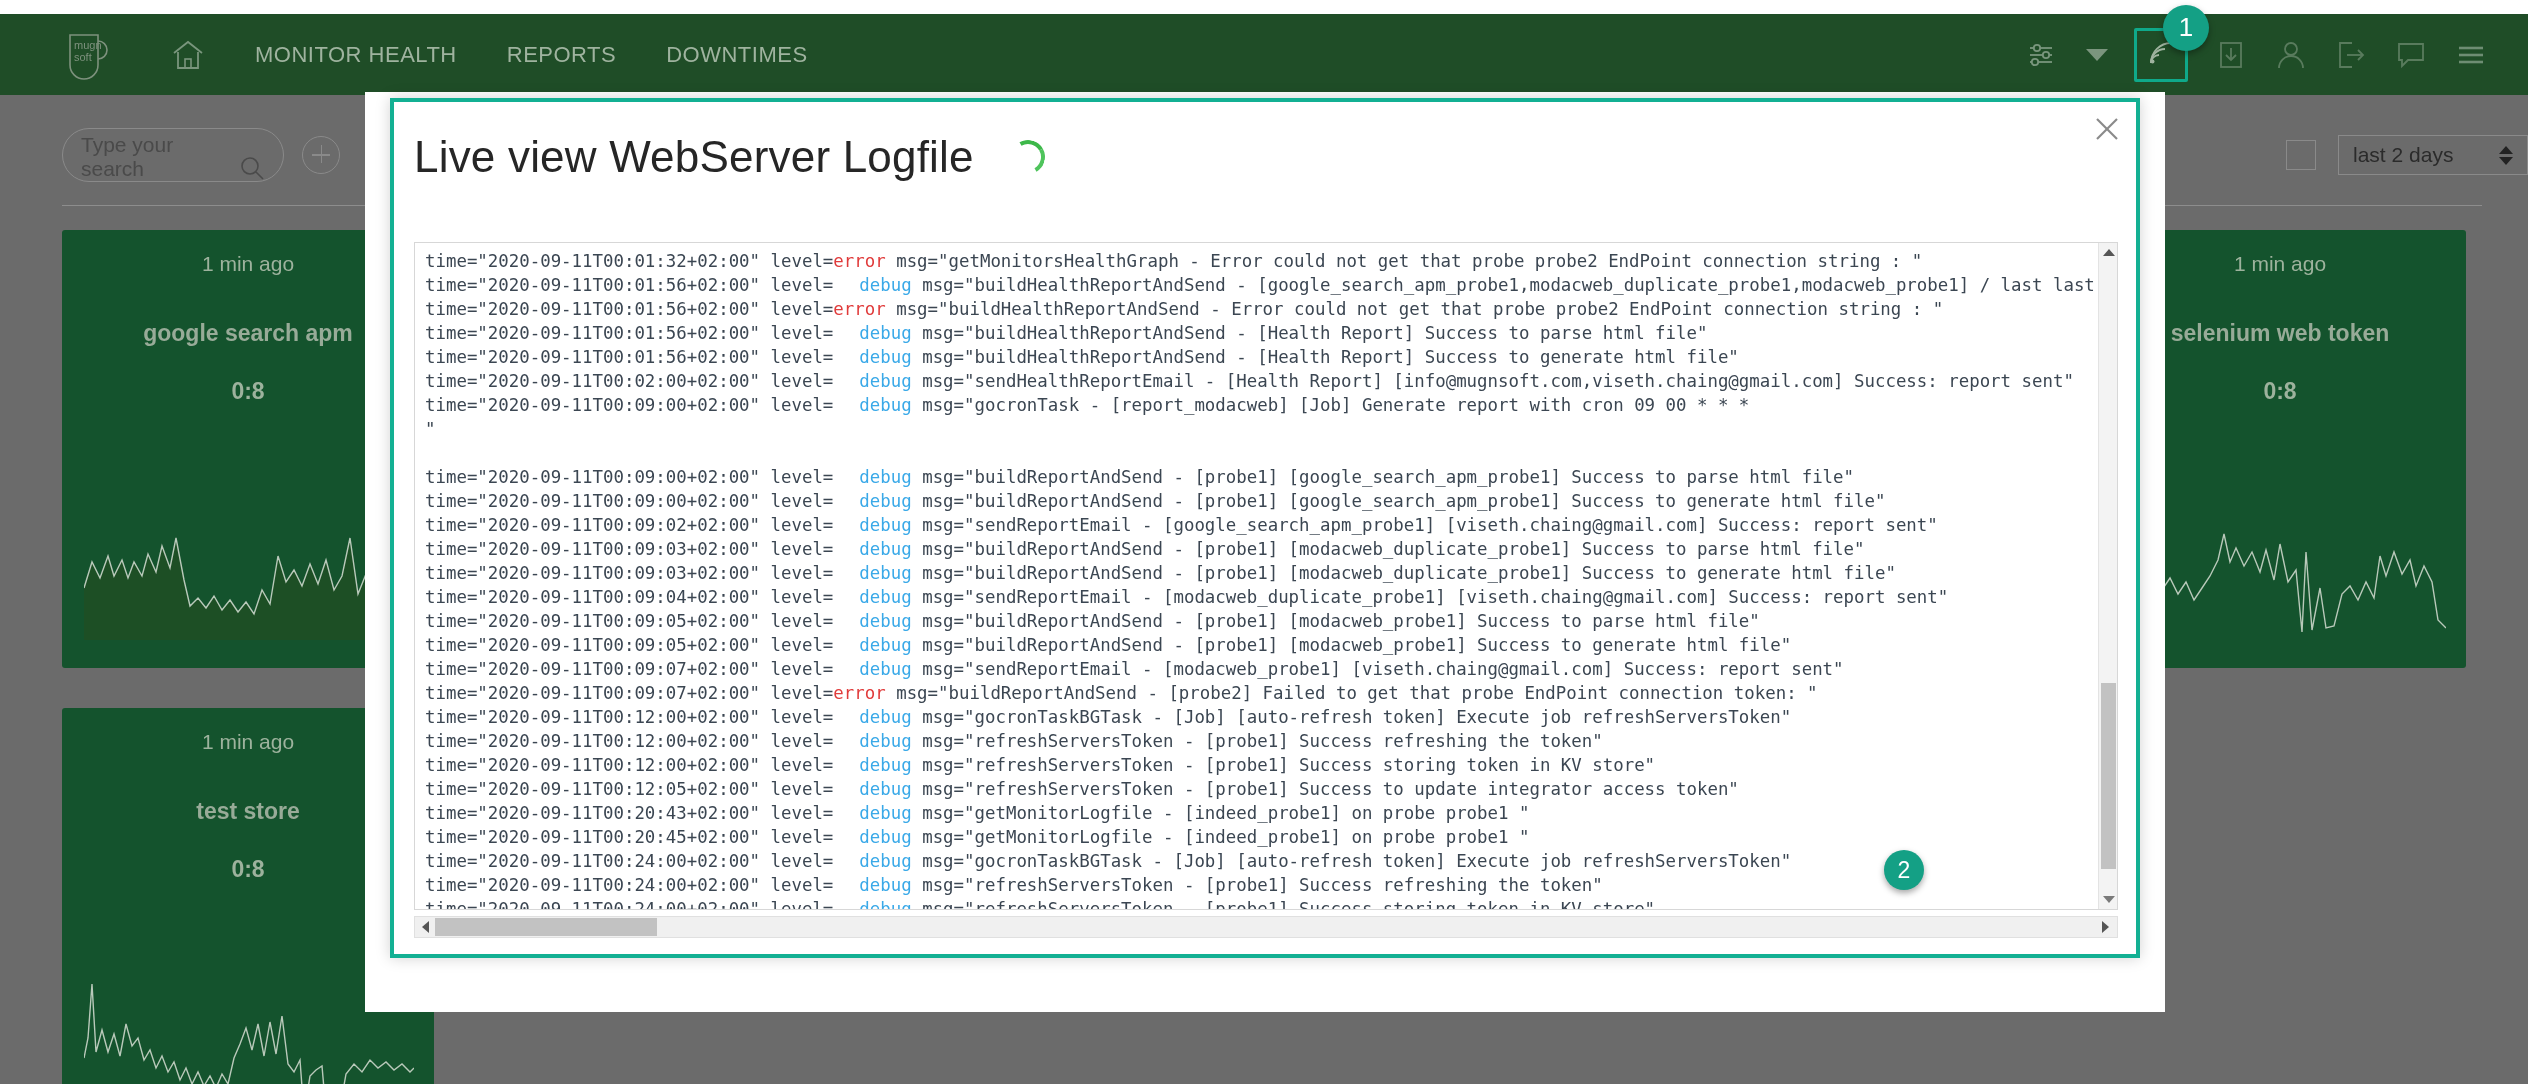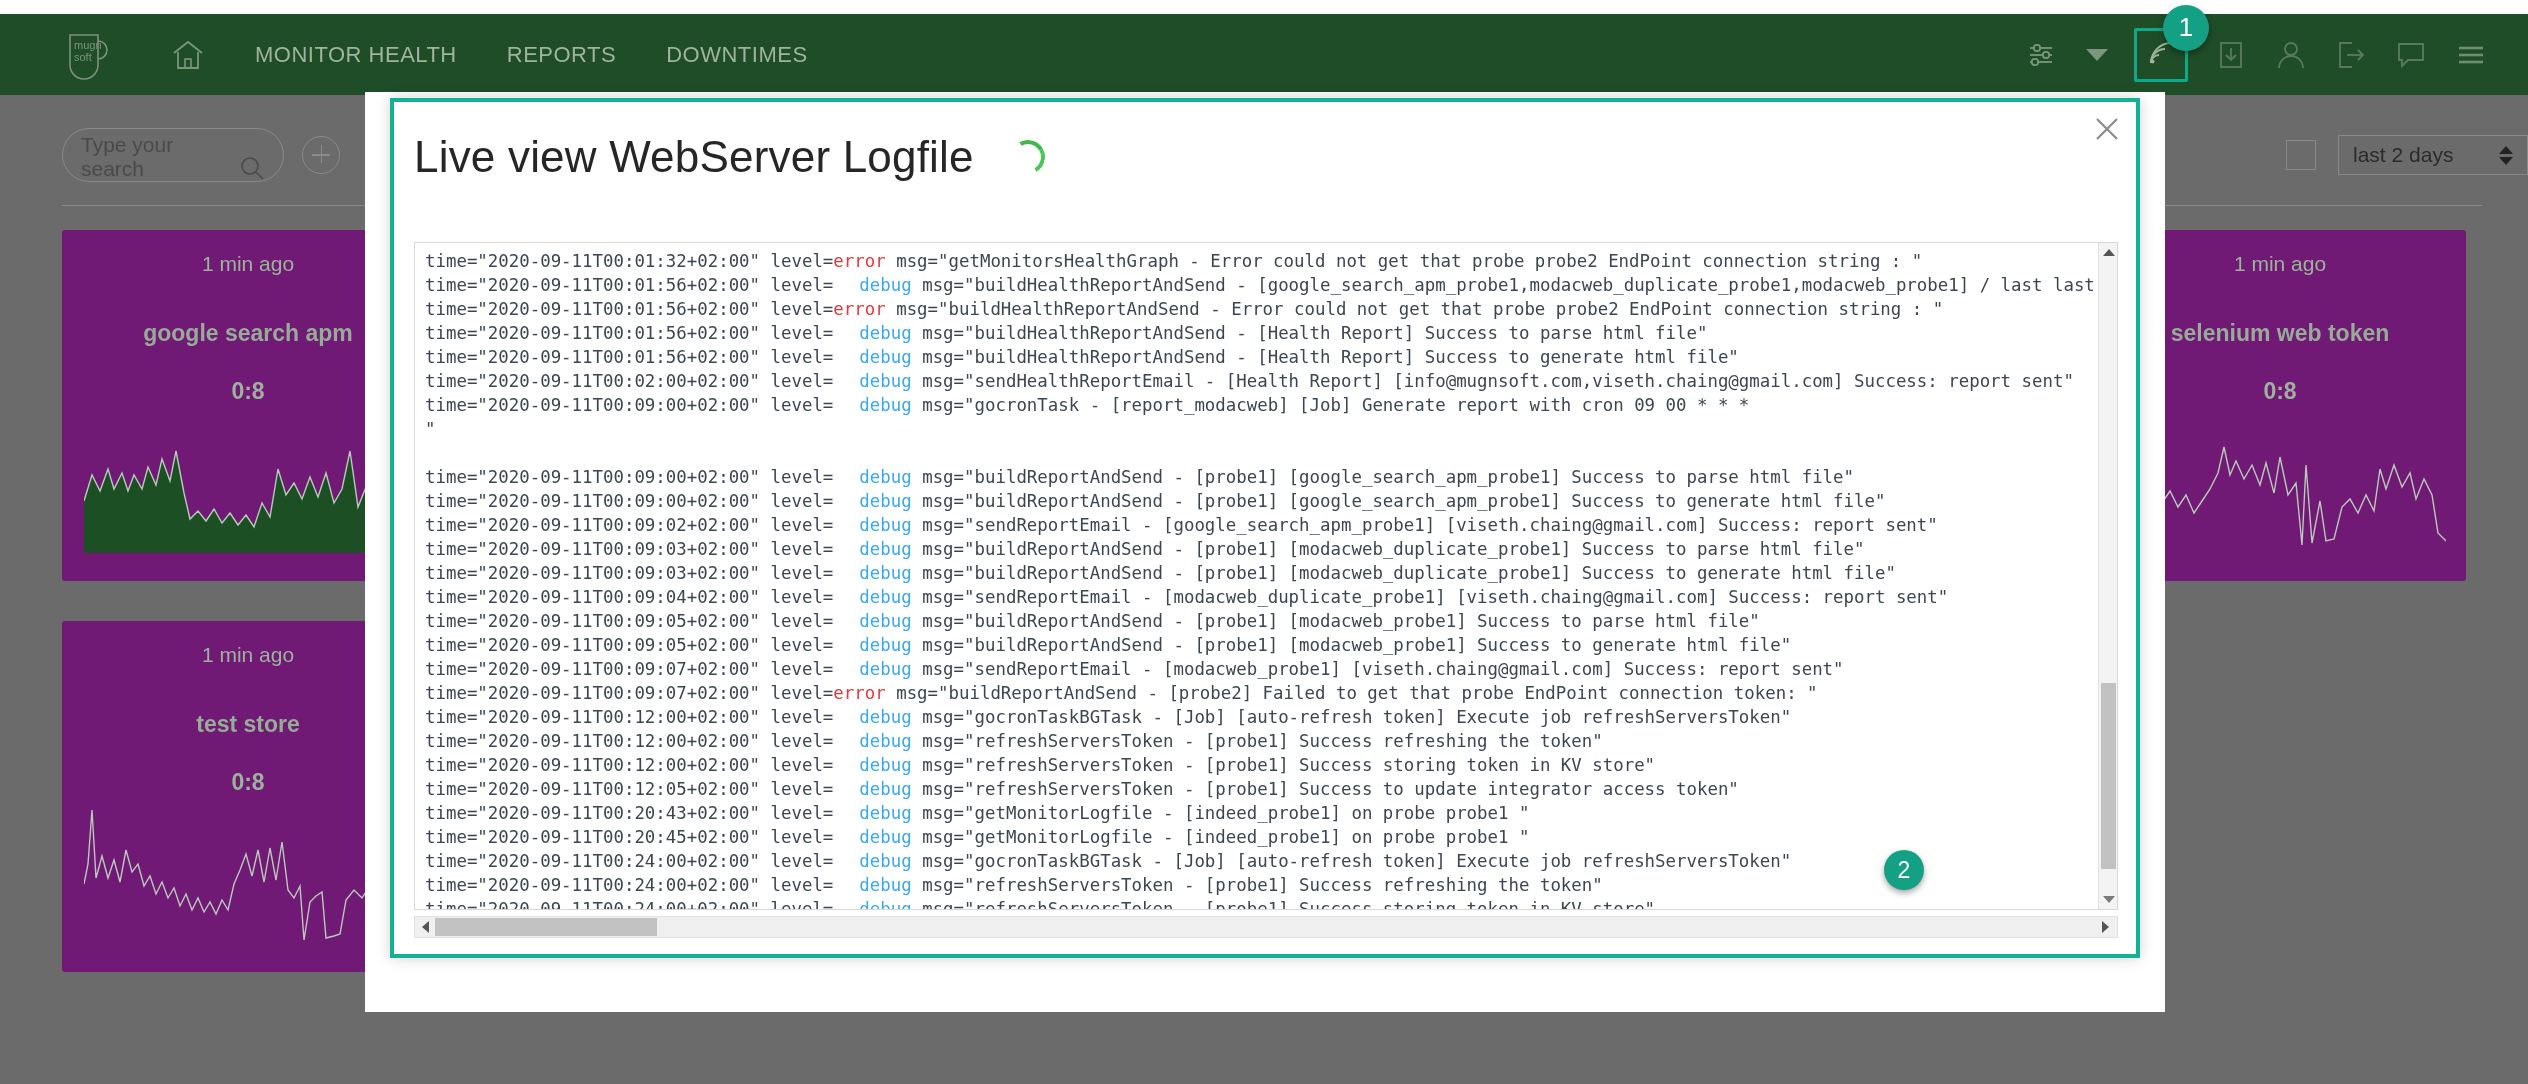--- a/index.html
+++ b/index.html
@@ -87,21 +87,21 @@
   .spin { display: flex; flex-direction: column; gap: 3px; }
   .spin i { display:block; width: 0; height: 0; border-left: 7px solid transparent; border-right: 7px solid transparent; }
   .spin .up { border-bottom: 8px solid #222; }
   .spin .dn { border-top: 8px solid #222; }
 
   .divider { position: absolute; left: 62px; top: 205px; width: 2420px; height: 1px; background: #8d8d8d; }
 
   .cards { position: absolute; left: 0; top: 230px; width: 2528px; }
   .card-row { display: flex; gap: 0; justify-content: space-between; padding: 0 62px; margin-bottom: 40px; }
   .card {
-    width: 372px; height: 351px; background: #701a75; border-radius: 3px;
+    width: 372px; height: 438px; background: #14532d; border-radius: 3px;
     position: relative; overflow: hidden;
   }
   .card-time {
     position: absolute; top: 22px; left: 0; right: 0; text-align: center;
     color: #9db29d; font-size: 21px;
   }
   .card-title {
     position: absolute; top: 90px; left: 0; right: 0; text-align: center;
     color: #98ab98; font-size: 23px; font-weight: bold;
   }

